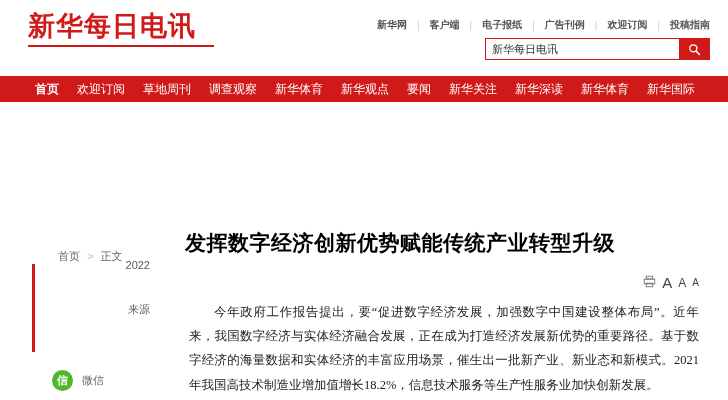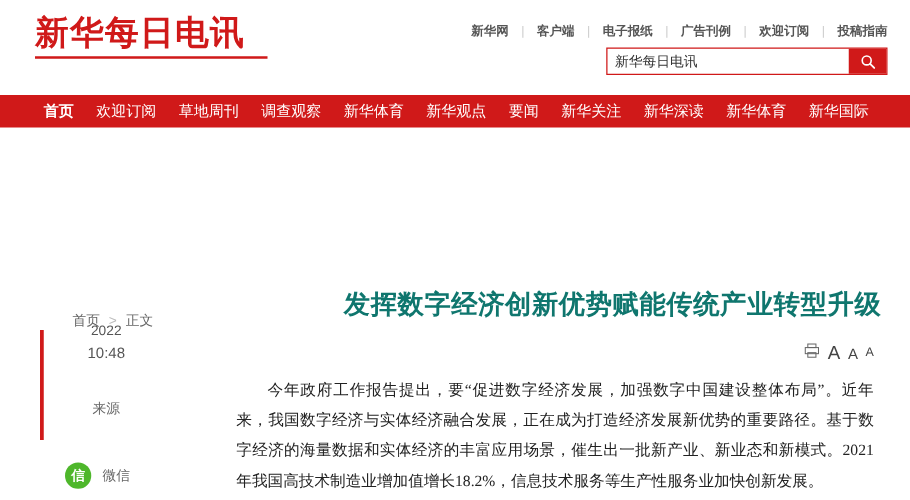--- a/index.html
+++ b/index.html
@@ -68,21 +68,21 @@
 
   .breadcrumb {
     position:absolute; left:58px; top:147px;
     font-size:11px; color:#666; white-space:nowrap;
   }
   .breadcrumb .sep { color:#bbb; margin:0 4px; }
 
   
   .leftcol {
     position:absolute; left:20px; top:156px; width:130px;
-    text-align:center;
+    text-align:right;
   }
   .datebar {
     position:absolute; left:32px; top:162px; width:3px; height:88px;
     background:#d01919;
   }
   .date-year { font-size:11px; color:#555; line-height:1.4; }
   .date-md {
     font-size:24px; color:#c8161d; font-weight:normal; line-height:1.25;
     letter-spacing:1px;
   }
@@ -103,22 +103,22 @@
     color:#fff; font-size:11px; font-weight:bold;
   }
   .ico-wechat { background:#4eb72b; }
   .ico-weibo  { background:#e6162d; }
 
   
   .article { position:absolute; left:175px; top:126px; width:540px; }
   .article h1 {
     margin:0; padding:0 10px;
     font-family:"Liberation Serif", serif;
-    font-size:21px; font-weight:bold; color:#0f766e;
-    text-align:right; line-height:1.5; letter-spacing:0.5px;
+    font-size:21px; font-weight:bold; color:#000000;
+    text-align:left; line-height:1.5; letter-spacing:0.5px;
   }
   .toolrow {
     margin-top:14px; height:18px;
     display:flex; align-items:center; justify-content:flex-end; gap:6px;
     padding-right:16px;
   }
   .tool-print { color:#888; }
   .fs-big { font-size:15px; color:#444; }
   .fs-mid { font-size:12px; color:#444; }
   .fs-sml { font-size:10px; color:#444; }
@@ -190,21 +190,20 @@
     <div class="breadcrumb">
       <a style="color:#666;text-decoration:none">首页</a>
       <span class="sep">&gt;</span>
       <span>正文</span>
     </div>
 
     <div class="datebar"></div>
 
     <div class="leftcol">
       <div class="date-year">2022</div>
-      <div class="date-time">10:48</div>
       <div class="source-label">来源</div>
     </div>
 
     <div class="share">
       <div class="share-item">
         <span class="share-ico ico-wechat">信</span>
         <span>微信</span>
       </div>
       <div class="share-item">
         <span class="share-ico ico-weibo">博</span>

